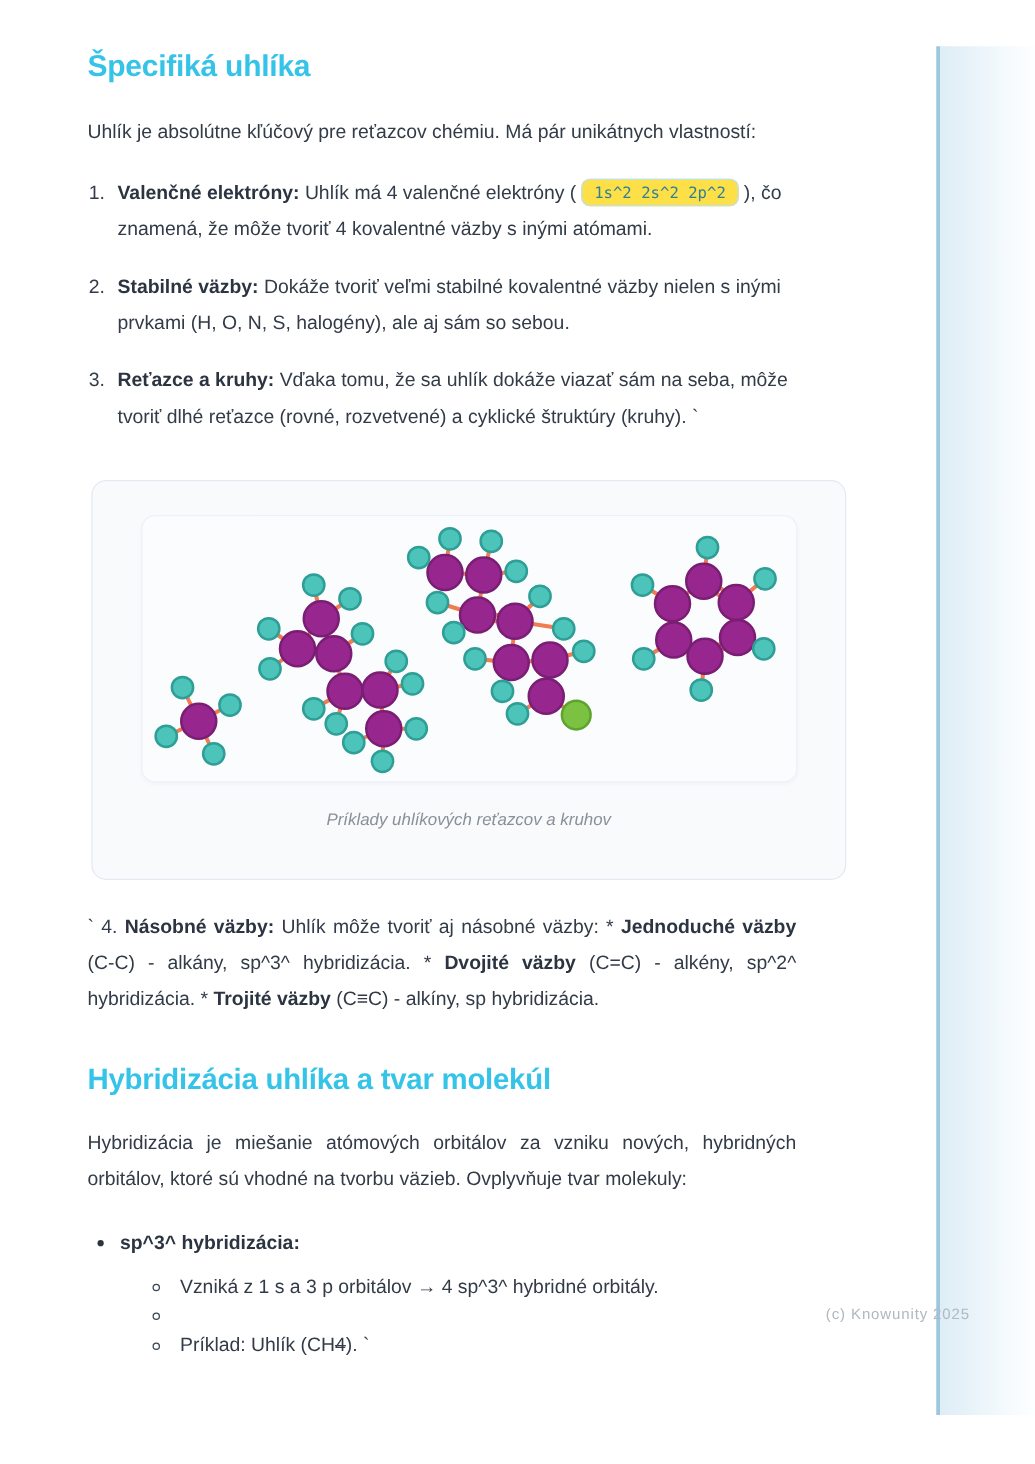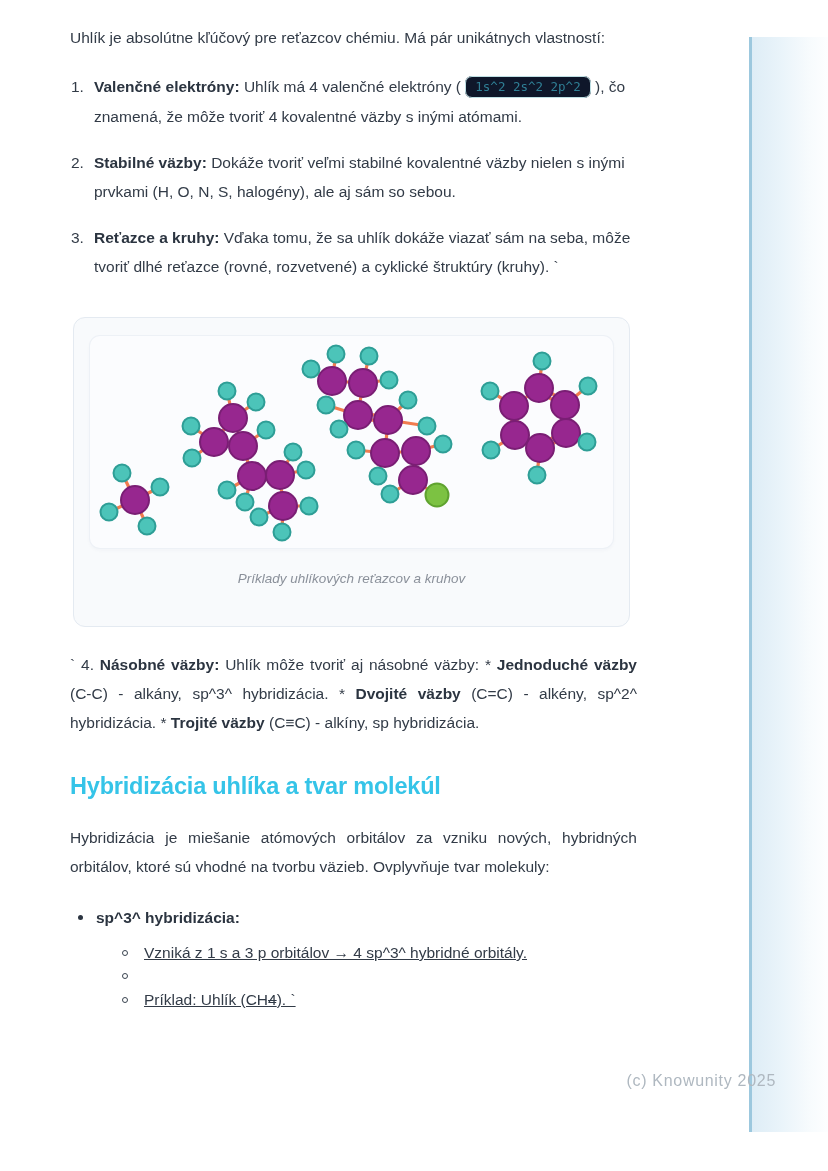--- a/index.html
+++ b/index.html
@@ -31,64 +31,65 @@
   ol.num-list { margin-top:20px; list-style:none; }
   ol.num-list li { display:flex; margin-top:17px; }
   ol.num-list li:first-child { margin-top:0; }
   .num { width:24px; flex:0 0 24px; text-align:left; padding-left:1px;
          font-size:15.5px; line-height:29px; }
   .li-body { flex:1; font-size:15.5px; line-height:29px; }
   strong { font-weight:bold; color:#2B3440; }
   .chip {
     font-family:"DejaVu Sans Mono","Liberation Mono",monospace;
     font-size:12.5px; color:#2F7F95;
-    background:#0f172a; border:1px solid #BFE0E4; border-radius:7px;
+    background:#fde047; border:1px solid #BFE0E4; border-radius:7px;
     padding:2px 9px 3px; white-space:nowrap; position:relative; top:-1px;
   }
   .figure-card {
-    margin-top:36px; margin-left:3px; width:557px;
+    margin-top:36px; margin-left:3px; width:604px;
     background:#F8FAFC; border:1px solid #E4EAF1; border-radius:12px;
-    padding:18px 16px 0;
+    padding:28px 16px 0;
   }
   .image-box {
     width:523px; height:212px; margin:0 auto;
     background:#FBFCFE; border-radius:10px;
     box-shadow:0 0 0 1px #EDF1F6, 0 2px 4px rgba(40,60,90,0.04);
   }
   .image-box svg { display:block; width:523px; height:212px; }
   .fig-caption {
     text-align:center; font-style:italic; color:#8A909A;
     font-size:13.5px; line-height:18px; margin-top:22px; padding-bottom:38px;
   }
   ul.b-list { margin-top:22px; list-style:none; }
   .b1 { display:flex; font-size:15.5px; line-height:29px; }
   .b1 .dot {
     flex:0 0 26px; display:flex; align-items:center; justify-content:flex-start;
   }
   .b1 .dot i { width:5px; height:5px; border-radius:50%; background:#2B3440; margin-left:8px; }
   ul.b-sub { list-style:none; margin-top:4px; }
-  ul.b-sub li { display:flex; font-size:15.5px; line-height:29px; margin-top:6px;text-decoration:underline; }
+  ul.b-sub li { display:flex; font-size:15.5px; line-height:29px; margin-top:6px; }
   ul.b-sub li .ring-wrap { flex:0 0 22px; margin-left:52px; display:flex; align-items:center; }
   ul.b-sub li .ring {
     width:6px; height:6px; border:1.6px solid #3A4450; border-radius:50%;
     background:transparent;
   }
   .strike { text-decoration:line-through; }
   .doc-footer {
-    position:absolute; top:1072px; right:52px; z-index:2;
-    font-size:16px; letter-spacing:0.7px; color:#AFB8C0;
+    position:absolute; top:1044px; right:52px; z-index:2;
+    font-size:12px; letter-spacing:0.7px; color:#AFB8C0;
   }
 </style>
 </head>
 <body>
 
 <div class="side-strip"></div>
 
 <div class="content">
 
+  <h1 class="doc-h">Špecifiká uhlíka</h1>
 
   <p class="body-p">Uhlík je absolútne kľúčový pre reťazcov chémiu. Má pár unikátnych vlastností:</p>
 
   <ol class="num-list">
     <li>
       <span class="num">1.</span>
       <div class="li-body">
         <strong>Valenčné elektróny:</strong><span> Uhlík má 4 valenčné elektróny ( </span><code class="chip">1s^2 2s^2 2p^2</code><span> ), čo znamená, že môže tvoriť 4 kovalentné väzby s inými atómami.</span>
       </div>
     </li>

